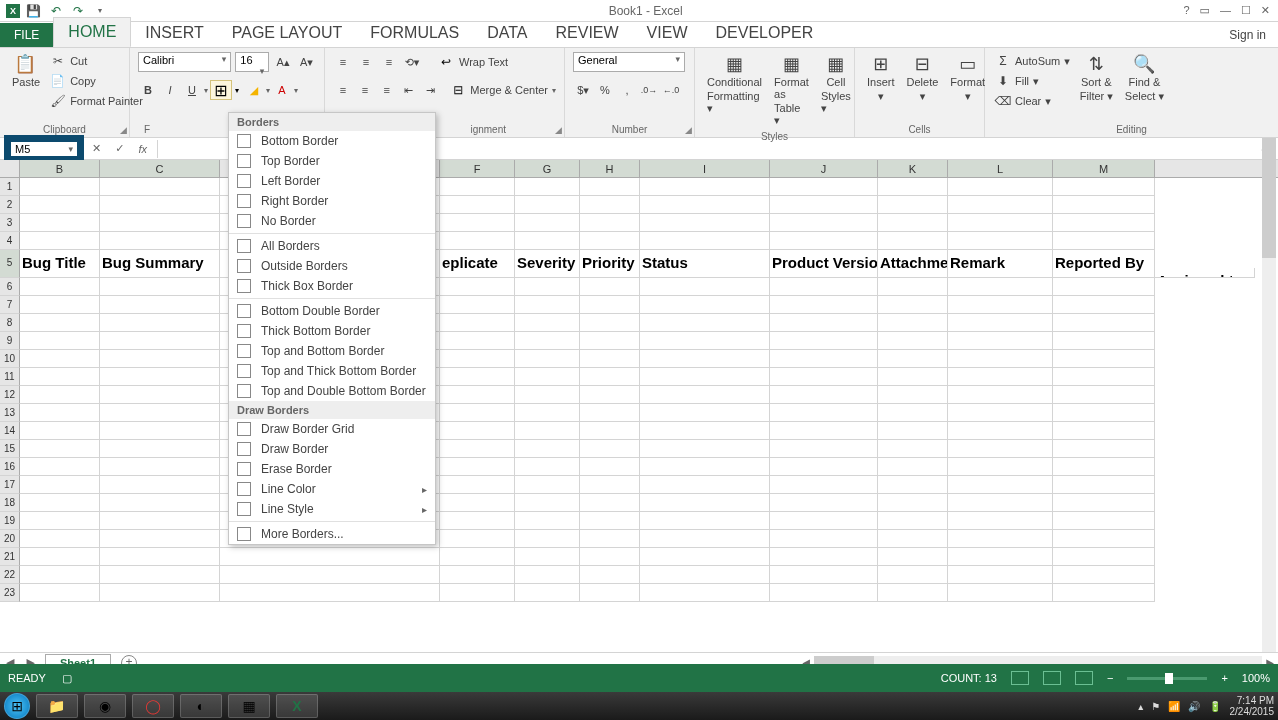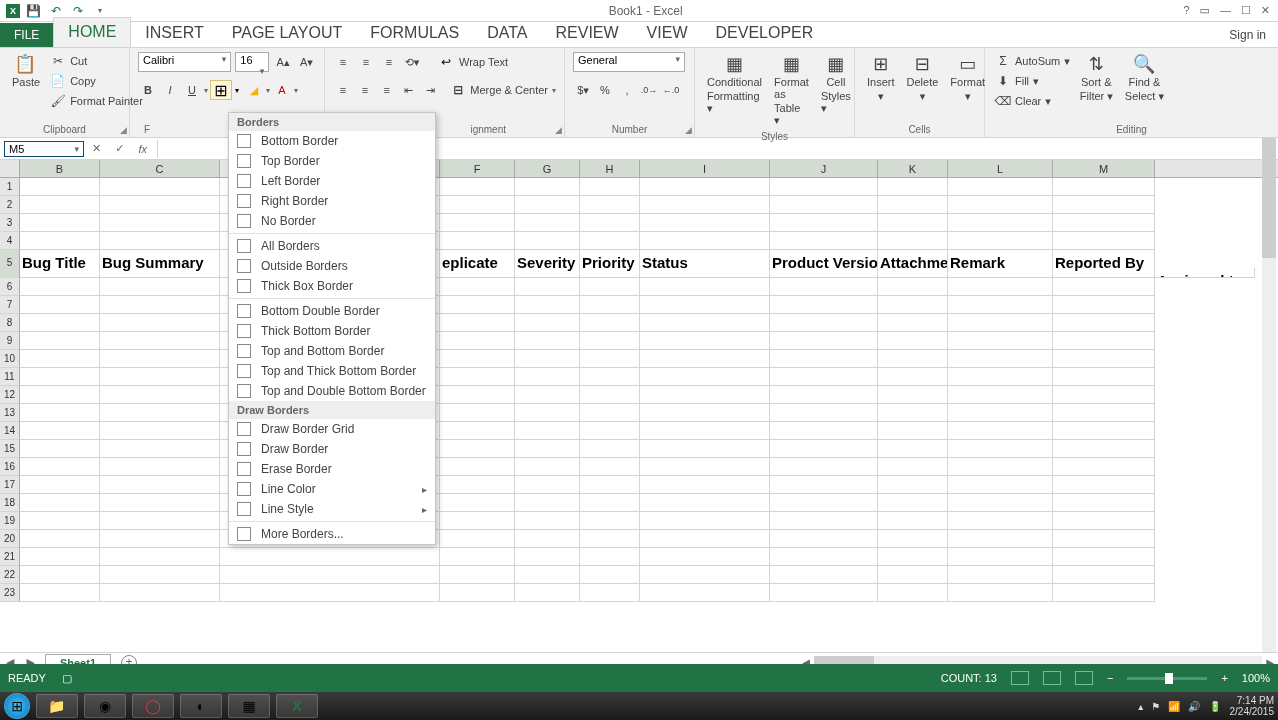--- a/index.html
+++ b/index.html
@@ -35,21 +35,21 @@
 .row2 { display: flex; gap: 2px; margin-top: 4px; align-items: center; }
 .btn-sm { width: 20px; height: 20px; border: 1px solid transparent; display: inline-flex; align-items: center; justify-content: center; font-size: 11px; color: #444; }
 .btn-sm.bold { font-weight: bold; }
 .btn-sm.italic { font-style: italic; }
 .btn-sm.underline { text-decoration: underline; }
 .btn-border { width: 22px; height: 20px; border: 1px solid #d4c27a; background: #fdf6dd; display: inline-flex; align-items: center; justify-content: center; position: relative; }
 .dialog-launcher { position: absolute; right: 2px; bottom: 2px; font-size: 9px; color: #888; }
 
 
 .formulabar { height: 22px; display: flex; align-items: center; border-bottom: 1px solid #d4d4d4; background: #fff; }
-.namebox { width: 80px; border: 1px solid #0c4a6e; margin: 2px 4px; padding: 1px 4px; font-size: 11px; display: flex; justify-content: space-between; align-items: center; }
+.namebox { width: 80px; border: 7px solid #0c4a6e; margin: 2px 4px; padding: 1px 4px; font-size: 11px; display: flex; justify-content: space-between; align-items: center; }
 .namebox::after { content: "▾"; font-size: 9px; color: #666; }
 .fxbar { display: flex; align-items: center; gap: 6px; flex: 1; padding-right: 10px; }
 .fxbar .fxbtn { font-size: 11px; color: #666; padding: 0 4px; }
 .fxbar .fxinput { flex: 1; border-left: 1px solid #d4d4d4; height: 18px; }
 .fxbar .expand { font-size: 10px; color: #666; }
 
 
 .grid { position: relative; }
 .col-headers { display: flex; height: 18px; background: #e6e6e6; border-bottom: 1px solid #ababab; }
 .corner { width: 20px; border-right: 1px solid #ababab; background: #e6e6e6; }

